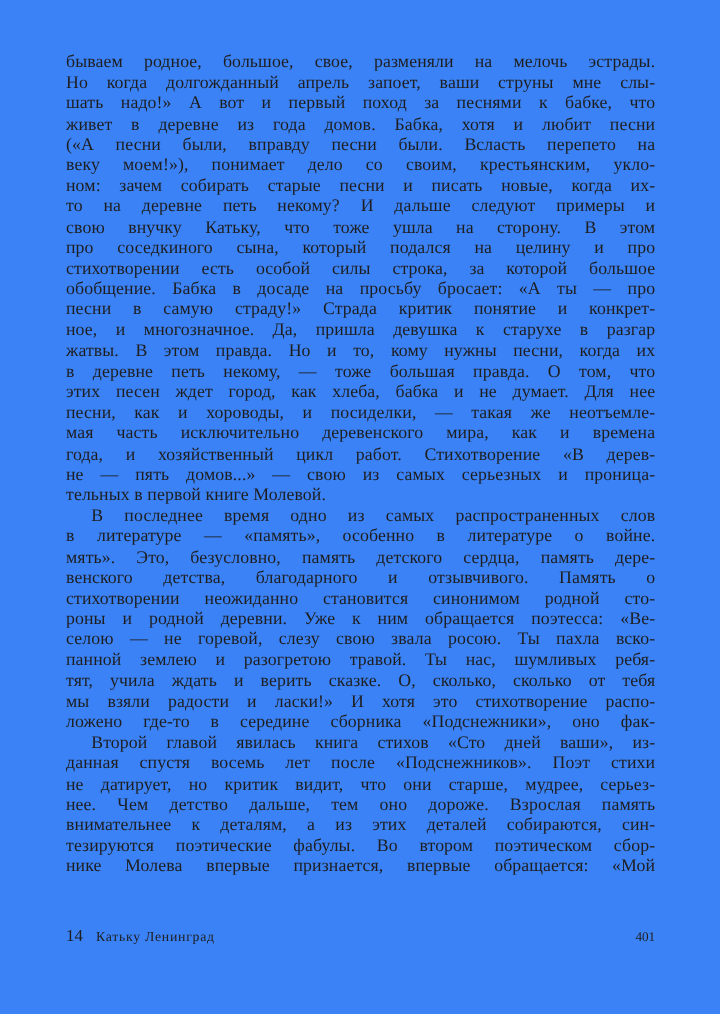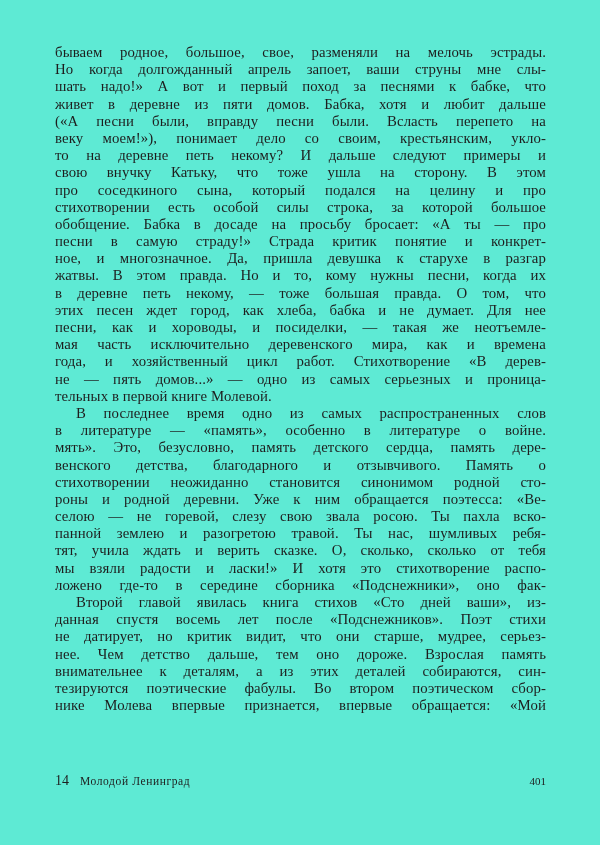--- a/index.html
+++ b/index.html
@@ -4,21 +4,21 @@
   <style>
     html, body {
       margin: 0;
       padding: 0;
       background: #ffffff;
     }
     .page {
       position: relative;
       width: 600px;
       height: 845px;
-      background: #5eead4;
+      background: #3b82f6;
       font-family: "Liberation Serif", "DejaVu Serif", serif;
       color: #1e1e1e;
       overflow: hidden;
       box-sizing: border-box;
     }
     .text-block {
       position: absolute;
       left: 55px;
       top: 44px;
       width: 491px;
@@ -66,37 +66,38 @@
     }
   </style>
 </head>
 <body>
 
 <div class="page">
   <div class="text-block">
     <div class="line">бываем родное, большое, свое, разменяли на мелочь эстрады.</div>
     <div class="line">Но когда долгожданный апрель запоет, ваши струны мне слы-</div>
     <div class="line">шать надо!» А вот и первый поход за песнями к бабке, что</div>
-    <div class="line">живет в деревне из пяти домов. Бабка, хотя и любит дальше</div>
+    <div class="line">живет в деревне из года домов. Бабка, хотя и любит песни</div>
     <div class="line">(«А песни были, вправду песни были. Всласть перепето на</div>
     <div class="line">веку моем!»), понимает дело со своим, крестьянским, укло-</div>
+    <div class="line">ном: зачем собирать старые песни и писать новые, когда их-</div>
     <div class="line">то на деревне петь некому? И дальше следуют примеры и</div>
     <div class="line">свою внучку Катьку, что тоже ушла на сторону. В этом</div>
     <div class="line">про соседкиного сына, который подался на целину и про</div>
     <div class="line">стихотворении есть особой силы строка, за которой большое</div>
     <div class="line">обобщение. Бабка в досаде на просьбу бросает: «А ты — про</div>
     <div class="line">песни в самую страду!» Страда критик понятие и конкрет-</div>
     <div class="line">ное, и многозначное. Да, пришла девушка к старухе в разгар</div>
     <div class="line">жатвы. В этом правда. Но и то, кому нужны песни, когда их</div>
     <div class="line">в деревне петь некому, — тоже большая правда. О том, что</div>
     <div class="line">этих песен ждет город, как хлеба, бабка и не думает. Для нее</div>
     <div class="line">песни, как и хороводы, и посиделки, — такая же неотъемле-</div>
     <div class="line">мая часть исключительно деревенского мира, как и времена</div>
     <div class="line">года, и хозяйственный цикл работ. Стихотворение «В дерев-</div>
-    <div class="line">не — пять домов...» — одно из самых серьезных и проница-</div>
+    <div class="line">не — пять домов...» — свою из самых серьезных и проница-</div>
     <div class="line para-end">тельных в первой книге Молевой.</div>
     <div class="line indent">В последнее время одно из самых распространенных слов</div>
     <div class="line">в литературе — «память», особенно в литературе о войне.</div>
     <div class="line">мять». Это, безусловно, память детского сердца, память дере-</div>
     <div class="line">венского детства, благодарного и отзывчивого. Память о</div>
     <div class="line">стихотворении неожиданно становится синонимом родной сто-</div>
     <div class="line">роны и родной деревни. Уже к ним обращается поэтесса: «Ве-</div>
     <div class="line">селою — не горевой, слезу свою звала росою. Ты пахла вско-</div>
     <div class="line">панной землею и разогретою травой. Ты нас, шумливых ребя-</div>
     <div class="line">тят, учила ждать и верить сказке. О, сколько, сколько от тебя</div>
@@ -107,17 +108,17 @@
     <div class="line">не датирует, но критик видит, что они старше, мудрее, серьез-</div>
     <div class="line">нее. Чем детство дальше, тем оно дороже. Взрослая память</div>
     <div class="line">внимательнее к деталям, а из этих деталей собираются, син-</div>
     <div class="line">тезируются поэтические фабулы. Во втором поэтическом сбор-</div>
     <div class="line">нике Молева впервые признается, впервые обращается: «Мой</div>
   </div>
 
   <div class="footer">
     <div class="footer-left">
       <span class="sig">14</span>
-      <span class="series">Молодой Ленинград</span>
+      <span class="series">Катьку Ленинград</span>
     </div>
     <span class="pageno">401</span>
   </div>
 </div>
 
 </body></html>

